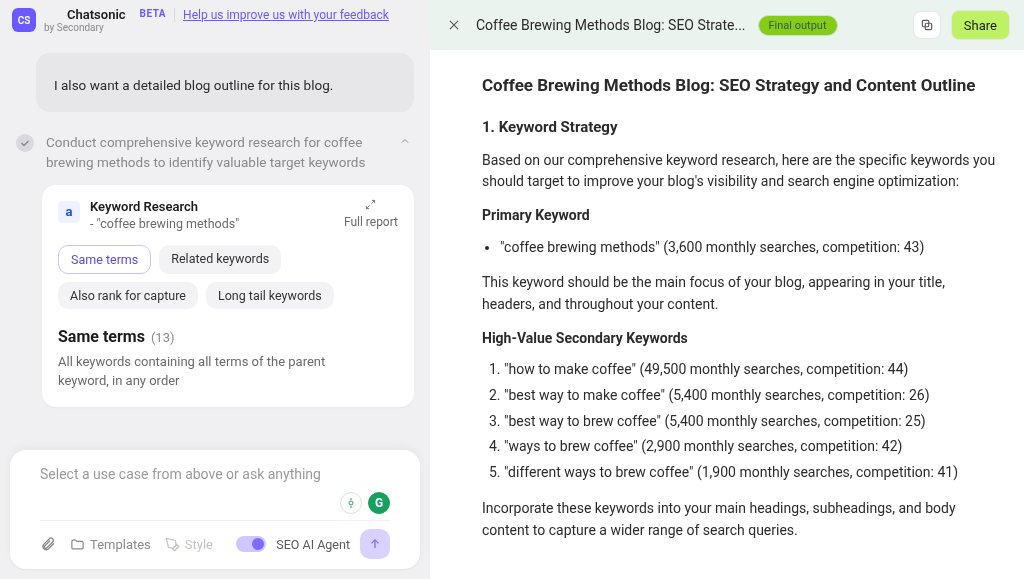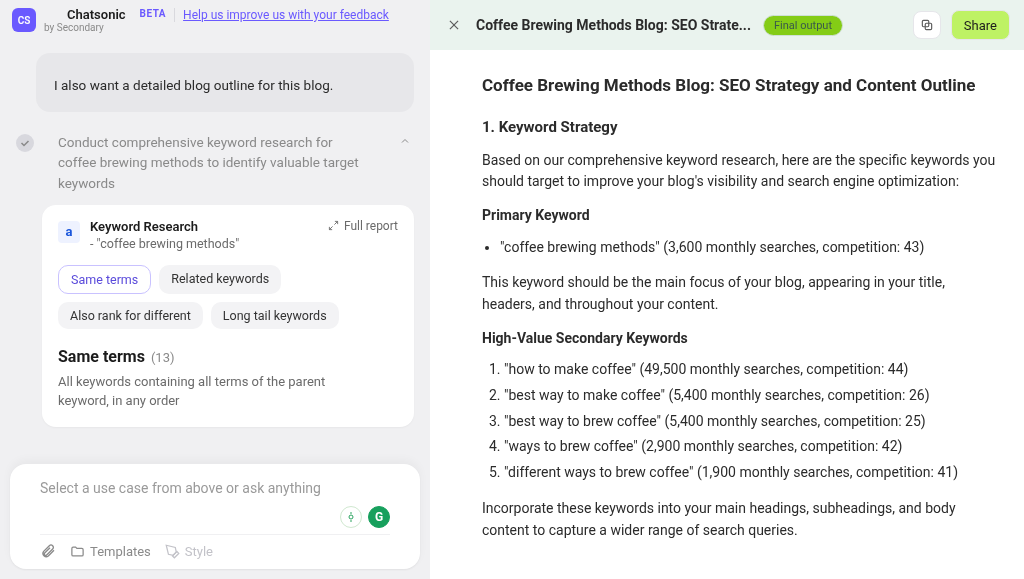--- a/index.html
+++ b/index.html
@@ -14,34 +14,34 @@
   .brand-name { font-size: 13px; font-weight: 600; margin-left: 23px; }
   .brand-sub { font-size: 10px; color: #8a8a8a; }
   .beta { font-size: 10px; font-weight: 700; color: #6a59ff; letter-spacing: .5px; margin-left: 6px; }
   .divider-v { width: 1px; height: 14px; background: #d9d9de; }
   .help-link { font-size: 12px; color: #6a59ff; text-decoration: underline; cursor: pointer; }
 
   .l-scroll { flex: 1; overflow: hidden; padding: 12px 16px 0 16px; }
 
   .prompt-bubble { background: #e7e7ea; border-radius: 14px; padding: 16px 18px; font-size: 13.5px; line-height: 1.55; color: #2b2b2b; margin-left: 20px; margin-bottom: 20px; }
 
-  .step-row { display: flex; align-items: flex-start; gap: 24px; margin-bottom: 12px; }
+  .step-row { display: flex; align-items: flex-start; gap: 12px; margin-bottom: 12px; }
   .step-check { width: 18px; height: 18px; border-radius: 50%; background: #d8d8de; display: flex; align-items: center; justify-content: center; margin-top: 2px; flex-shrink: 0; }
   .step-check svg { width: 12px; height: 12px; }
   .step-text { flex: 1; font-size: 13.5px; color: #8a8a8a; line-height: 1.5; }
   .chevron { width: 18px; height: 18px; display: flex; align-items: center; justify-content: center; color: #8a8a8a; cursor: pointer; }
 
   .card { background: #fff; border-radius: 14px; margin-left: 26px; padding: 14px 16px 16px; box-shadow: 0 1px 2px rgba(0,0,0,.04); }
   .card-head { display: flex; align-items: flex-start; justify-content: space-between; gap: 8px; }
   .card-head-left { display: flex; gap: 10px; align-items: flex-start; }
   .tool-icon { width: 22px; height: 22px; border-radius: 4px; background: #eef2ff; display: flex; align-items: center; justify-content: center; margin-top: 2px; }
   .tool-icon span { font-size: 13px; font-weight: 700; color: #1a56db; }
   .card-title { font-size: 13px; font-weight: 600; }
   .card-sub { font-size: 12.5px; color: #6b6b6b; margin-top: 2px; }
-  .full-rep { display: flex; align-items: center; gap: 5px; font-size: 12px; color: #6b6b6b; cursor: pointer; }
+  .full-rep { display: flex; align-items: center; gap: 5px; font-size: 12px; color: #6b6b6b; cursor: pointer; flex-direction: column; }
 
   .tabs { display: flex; flex-wrap: wrap; gap: 8px; margin-top: 14px; }
   .tab { font-size: 12.5px; padding: 6px 12px; border-radius: 10px; background: #f3f3f5; color: #333; cursor: pointer; }
   .tab.active { border: 1px solid #c9c2ff; background: #fff; color: #5a4bdb; }
 
   .section-h { display: flex; align-items: baseline; gap: 6px; margin-top: 18px; }
   .section-h .title { font-size: 16px; font-weight: 700; }
   .section-h .count { font-size: 13px; color: #8a8a8a; }
   .section-desc { font-size: 13px; color: #6b6b6b; line-height: 1.5; margin-top: 6px; padding-right: 30px; position: relative; }
 
@@ -55,21 +55,21 @@
   .comp-left .item { display: flex; align-items: center; gap: 5px; cursor: pointer; }
   .comp-right { display: flex; align-items: center; gap: 10px; }
   .toggle { width: 30px; height: 16px; border-radius: 10px; background: #cfc7ff; position: relative; cursor: pointer; }
   .toggle::after { content: ""; position: absolute; right: 2px; top: 2px; width: 12px; height: 12px; background: #7c6cff; border-radius: 50%; }
   .seo-lbl { font-size: 12.5px; color: #5b5b5b; }
   .send { width: 30px; height: 30px; border-radius: 10px; background: #d9d2ff; display: flex; align-items: center; justify-content: center; cursor: pointer; }
 
   
   .r-header { background: #eaf3ee; display: flex; align-items: center; padding: 10px 14px; gap: 12px; }
   .close-x { width: 20px; height: 20px; display: flex; align-items: center; justify-content: center; color: #5b5b5b; cursor: pointer; }
-  .r-title { font-size: 14px; font-weight: 700; color: #2b2b2b; flex: 0 1 auto; }
+  .r-title { font-size: 14px; font-weight: 400; color: #2b2b2b; flex: 0 1 auto; }
   .badge-final { font-size: 11px; color: #3a5a4a; border: 1px solid #cfe0d5; background: #84cc16; border-radius: 12px; padding: 3px 10px; }
   .r-header .spacer { flex: 1; }
   .r-actions { display: flex; align-items: center; gap: 10px; }
   .icon-btn { width: 28px; height: 28px; border: 1px solid #e6e6ea; border-radius: 8px; background: #fff; display: flex; align-items: center; justify-content: center; cursor: pointer; }
   .share-btn { height: 30px; border: 1px solid #e6e6ea; border-radius: 8px; background: #bef264; padding: 0 12px; font-size: 13px; display: flex; align-items: center; cursor: pointer; }
 
   .r-body { flex: 1; overflow: hidden; padding: 22px 26px 16px 52px; font-size: 14px; line-height: 1.55; color: #2b2b2b; }
   .r-body h2 { font-size: 17px; font-weight: 700; margin-bottom: 18px; }
   .r-body h3 { font-size: 15px; font-weight: 700; margin: 14px 0 10px; }
   .r-body h4 { font-size: 14px; font-weight: 700; margin: 12px 0 10px; }
@@ -135,21 +135,21 @@
               <line x1="21" y1="3" x2="14" y2="10"></line>
               <line x1="3" y1="21" x2="10" y2="14"></line>
             </svg>
           <span>Full report</span>
         </div>
       </div>
 
       <div class="tabs">
         <div class="tab active">Same terms</div>
         <div class="tab">Related keywords</div>
-        <div class="tab">Also rank for different</div>
+        <div class="tab">Also rank for capture</div>
         <div class="tab">Long tail keywords</div>
       </div>
 
       <div class="section-h">
         <span class="title">Same terms</span>
         <span class="count">(13)</span>
       </div>
       <div class="section-desc">
         <span>All keywords containing all terms of the parent keyword, in any order</span>
         
@@ -182,20 +182,30 @@
               <path d="M3 7a2 2 0 0 1 2-2h4l2 2h8a2 2 0 0 1 2 2v8a2 2 0 0 1-2 2H5a2 2 0 0 1-2-2z"></path>
             </svg>
           <span>Templates</span>
         </div>
         <div class="item" style="color:#c2c2c8;">
           <svg width="15" height="15" viewBox="0 0 24 24" fill="none" stroke="#c2c2c8" stroke-width="2">
               <path d="M12 19l7-7 3 3-7 7-3-3z"></path>
               <path d="M18 13l-1.5-7.5L2 2l3.5 14.5L13 18l5-5z"></path>
             </svg>
           <span>Style</span>
+        </div>
+      </div>
+      <div class="comp-right">
+        <div class="toggle"></div>
+        <span class="seo-lbl">SEO AI Agent</span>
+        <div class="send">
+          <svg width="14" height="14" viewBox="0 0 24 24" fill="none" stroke="#7c6cff" stroke-width="2.2">
+              <line x1="12" y1="19" x2="12" y2="5"></line>
+              <polyline points="6 11 12 5 18 11"></polyline>
+            </svg>
         </div>
       </div>
     </div>
   </div>
 
 </div>
 
 <div class="right">
 
   <div class="r-header">

